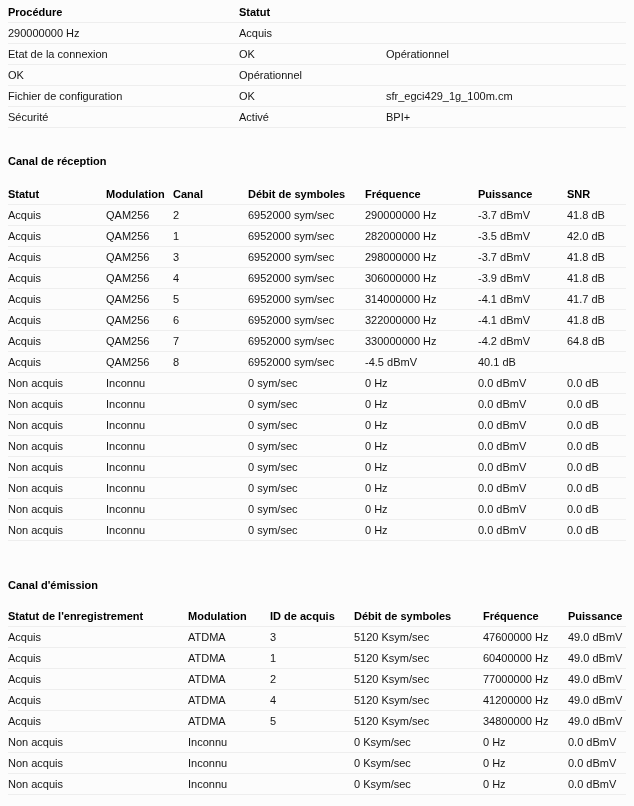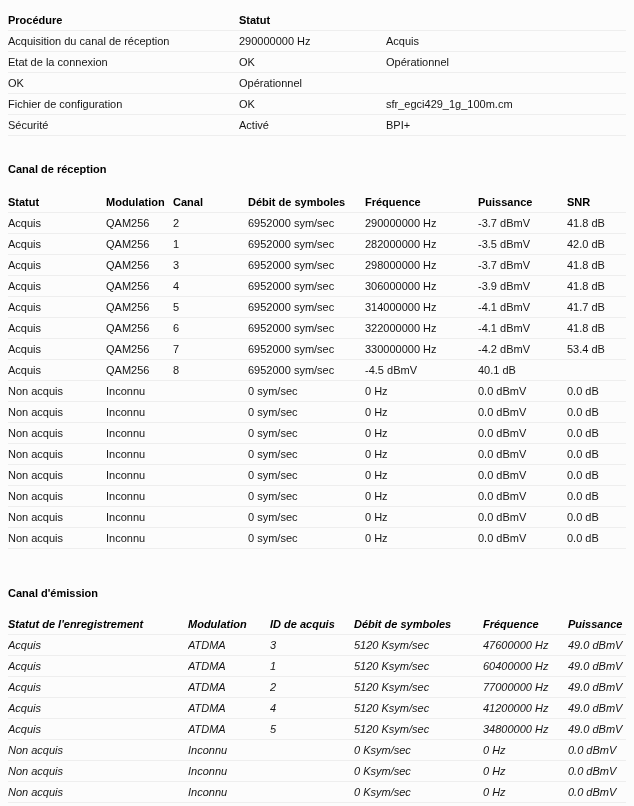--- a/index.html
+++ b/index.html
@@ -4,41 +4,41 @@
 <style>
   * { margin:0; padding:0; box-sizing:border-box; }
   html,body {
     width:634px; height:806px;
     background:#fcfcfc;
     font-family:"Liberation Sans", sans-serif;
     font-size:11px;
     color:#151515;
     overflow:hidden;
   }
-  .page { padding:10px 8px 0 8px; width:634px; }
+  .page { padding:2px 8px 0 8px; width:634px; }
 
   .tbl { width:618px; }
   .tbl .row {
     display:grid;
     height:21px;
     line-height:20px;
     border-bottom:1px solid #eeeeee;
     align-items:center;
   }
   .tbl .row.hdr { font-weight:bold; color:#000; }
   .tbl .cell {
     overflow:hidden;
     white-space:nowrap;
     padding-right:4px;
   }
 
   
   .tbl-proc .row { grid-template-columns:231px 147px 1fr; }
   .tbl-ds   .row { grid-template-columns:98px 67px 75px 117px 113px 89px 1fr; }
-  .tbl-us   .row { grid-template-columns:180px 82px 84px 129px 85px 1fr;font-style:italic; }
+  .tbl-us   .row { grid-template-columns:180px 82px 84px 129px 85px 1fr; }
 
   .section-title {
     font-weight:bold;
     color:#000;
     height:21px;
     line-height:21px;
   }
   .gap-ds-title { margin-top:23px; }
   .gap-ds-table { margin-top:12px; }
   .gap-us-title { margin-top:34px; }
@@ -48,21 +48,20 @@
 <body>
 
 <div class="page">
 
   <div class="tbl tbl-proc">
       <div class="row hdr">
         <div class="cell">Procédure</div>
         <div class="cell">Statut</div>
       </div>
       <div class="row">
-        <div class="cell">Acquisition du canal de réception</div>
         <div class="cell">290000000 Hz</div>
         <div class="cell">Acquis</div>
       </div>
       <div class="row">
         <div class="cell">Etat de la connexion</div>
         <div class="cell">OK</div>
         <div class="cell">Opérationnel</div>
       </div>
       <div class="row">
         <div class="cell">OK</div>
@@ -146,21 +145,21 @@
         <div class="cell">-4.1 dBmV</div>
         <div class="cell">41.8 dB</div>
       </div>
       <div class="row">
         <div class="cell">Acquis</div>
         <div class="cell">QAM256</div>
         <div class="cell">7</div>
         <div class="cell">6952000 sym/sec</div>
         <div class="cell">330000000 Hz</div>
         <div class="cell">-4.2 dBmV</div>
-        <div class="cell">53.4 dB</div>
+        <div class="cell">64.8 dB</div>
       </div>
       <div class="row">
         <div class="cell">Acquis</div>
         <div class="cell">QAM256</div>
         <div class="cell">8</div>
         <div class="cell">6952000 sym/sec</div>
         <div class="cell">-4.5 dBmV</div>
         <div class="cell">40.1 dB</div>
       </div>
       <div class="row">

